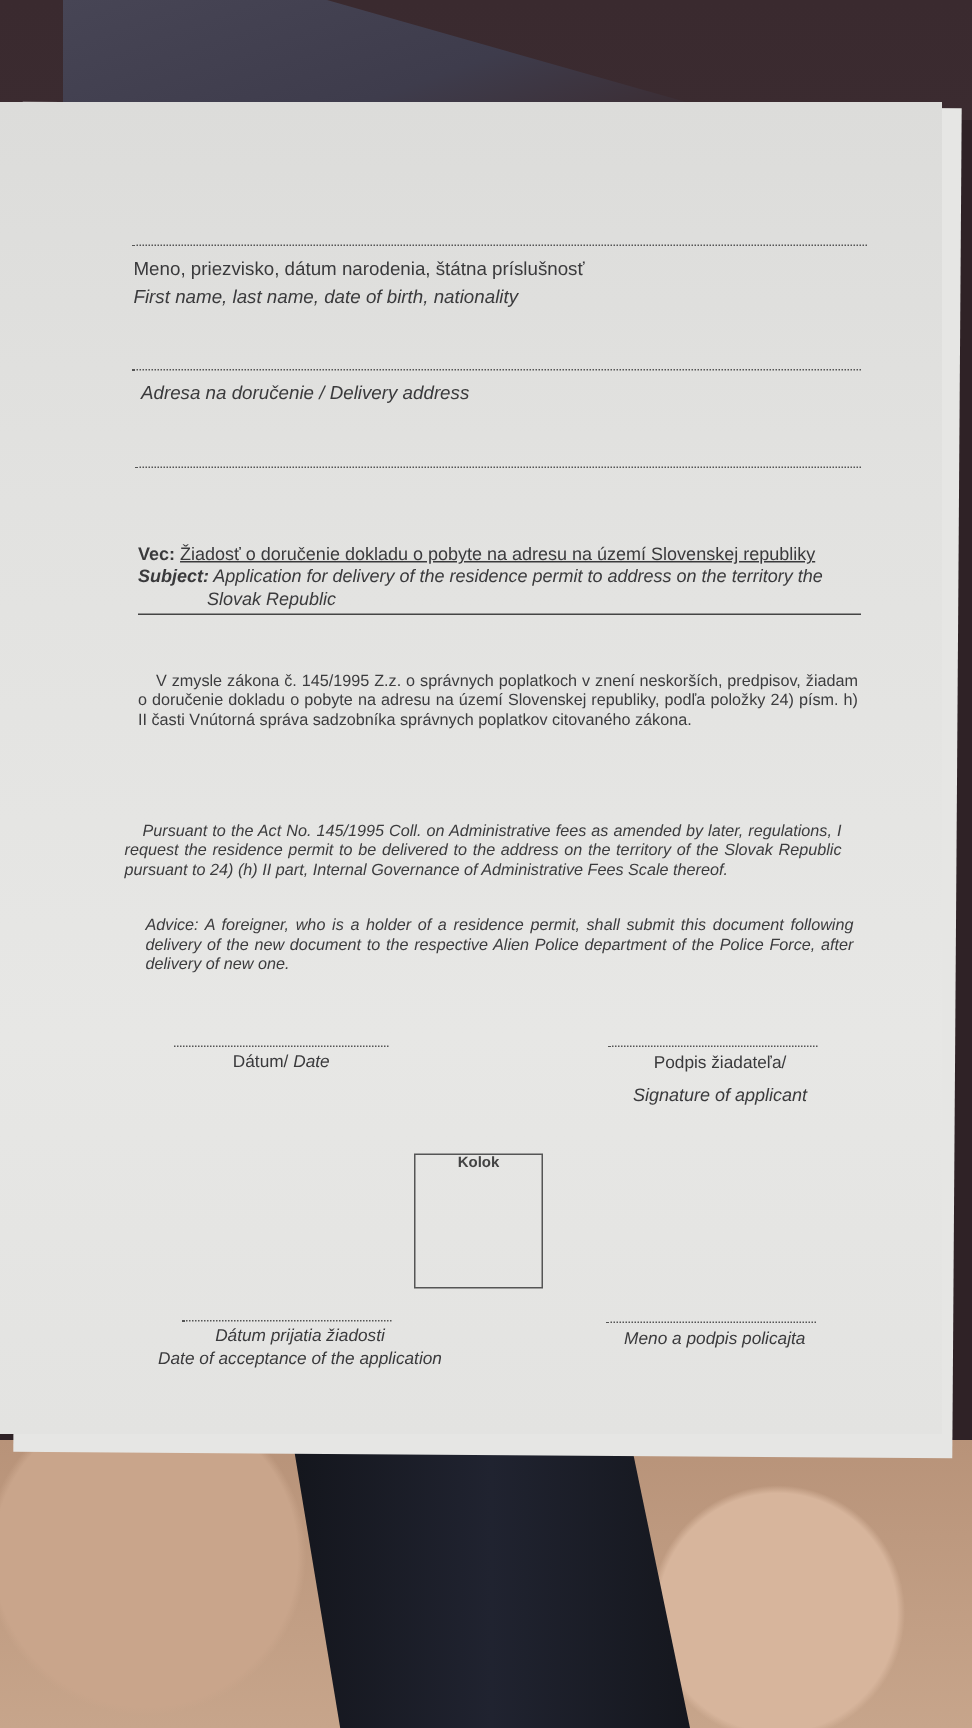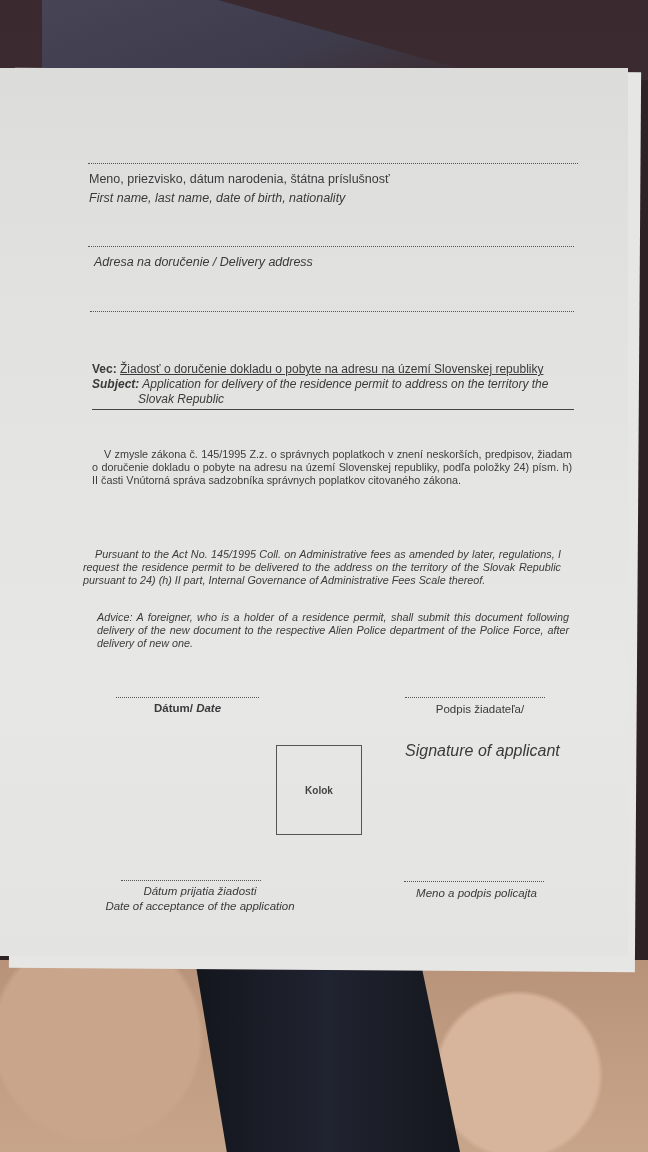--- a/index.html
+++ b/index.html
@@ -55,23 +55,23 @@
   }
   .lbl b { font-weight: bold; }
   .it { font-style: italic; }
   .para {
     position: absolute; font-size: 10.8px; line-height: 13px; color: #3c3c3e;
     text-align: justify; font-family: "Liberation Sans", sans-serif;
   }
   .para .indent { display: inline-block; width: 12px; }
   .u { text-decoration: underline; }
   .kolok {
-    position: absolute; left: 276px; top: 677px; width: 84px; height: 88px;
+    position: absolute; left: 276px; top: 701px; width: 84px; height: 88px;
     border: 1.5px solid #555;
-    display: flex; align-items: center; justify-content: center;
+    display: flex; align-items: flex-start; justify-content: center;
     font-size: 10px; font-family: "Liberation Sans", sans-serif; color: #444;
     font-weight: bold;
   }
   .center { text-align: center; }
 </style>
 </head>
 <body>
 
 <div class="bg-top"></div>
 <div class="bg-cloth"></div>
@@ -108,28 +108,28 @@
   <div class="para it" style="left:83px; top:443px; width:478px;margin-top:37px;">
     <span class="indent"></span><span>Pursuant to the Act No. 145/1995 Coll. on Administrative fees as amended by later, regulations, I request the residence permit to be delivered to the address on the territory of the Slovak Republic pursuant to 24) (h) II part, Internal Governance of Administrative Fees Scale thereof.</span>
   </div>
 
   <div class="para it" style="left:97px; top:543px; width:472px;">
     <span>Advice:</span>
     <span>A foreigner, who is a holder of a residence permit, shall submit this document following delivery of the new document to the respective Alien Police department of the Police Force, after delivery of new one.</span>
   </div>
 
   <div class="dotline" style="left:116px; top:629px; width:143px;"></div>
-  <div class="lbl center" style="left:116px; top:633px; width:143px; font-size:11.5px;font-weight:bold;">
+  <div class="lbl center" style="left:116px; top:633px; width:143px; font-size:11.5px;">
     <span>Dátum/</span>
     <span class="it">Date</span>
   </div>
 
   <div class="dotline" style="left:405px; top:629px; width:140px;"></div>
   <div class="lbl center" style="left:405px; top:634px; width:150px; font-size:11.5px;">Podpis žiadateľa/</div>
-  <div class="lbl center it" style="left:405px; top:675px; width:150px; font-size:16px;">Signature of applicant</div>
+  <div class="lbl center it" style="left:405px; top:655px; width:150px; font-size:12px;">Signature of applicant</div>
 
   <div class="kolok">
     <span>Kolok</span>
   </div>
 
   <div class="dotline" style="left:121px; top:812px; width:140px;"></div>
   <div class="lbl center it" style="left:100px; top:831px; width:200px; font-size:11.5px;">Date of acceptance of the application</div>
   <div class="lbl center it" style="left:100px; top:816px; width:200px; font-size:11.5px;">Dátum prijatia žiadosti</div>
 
   <div class="dotline" style="left:404px; top:813px; width:140px;"></div>

